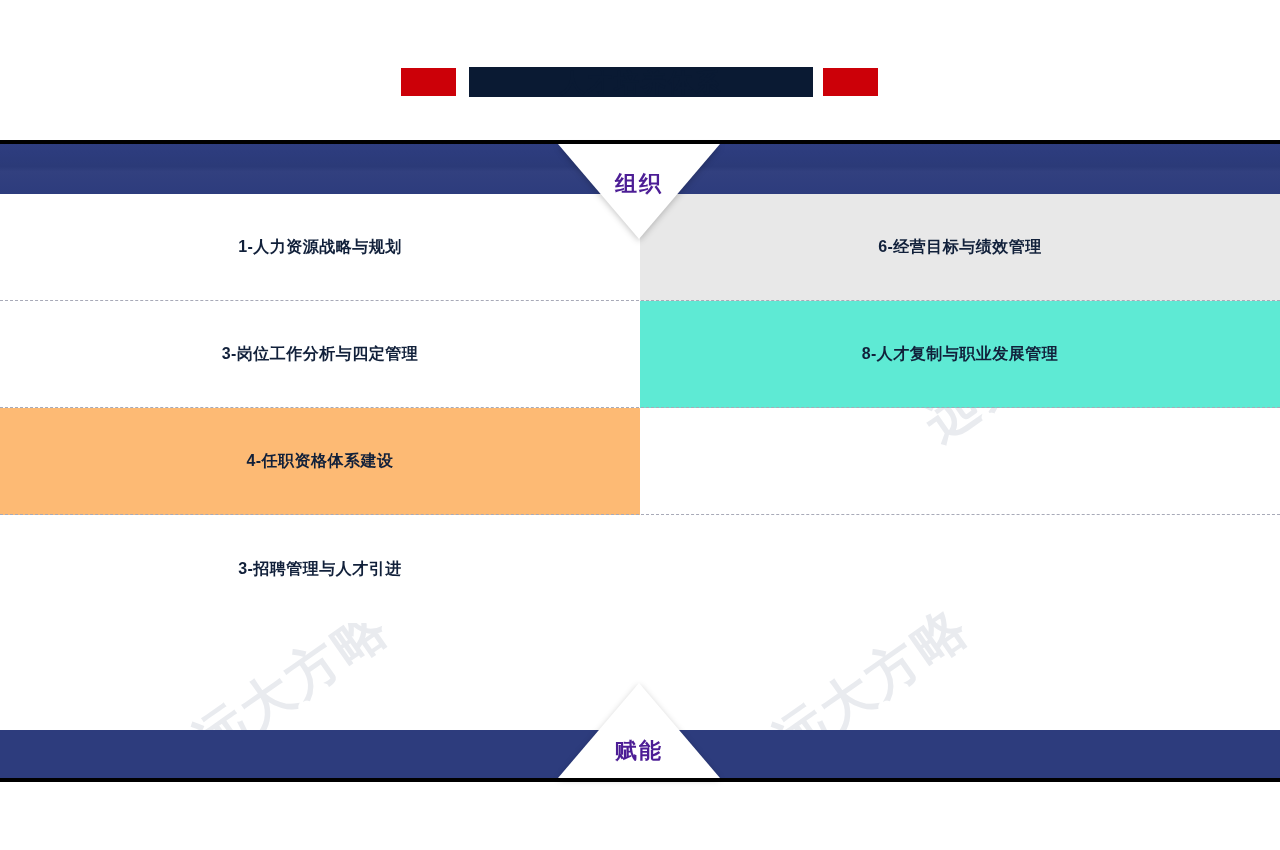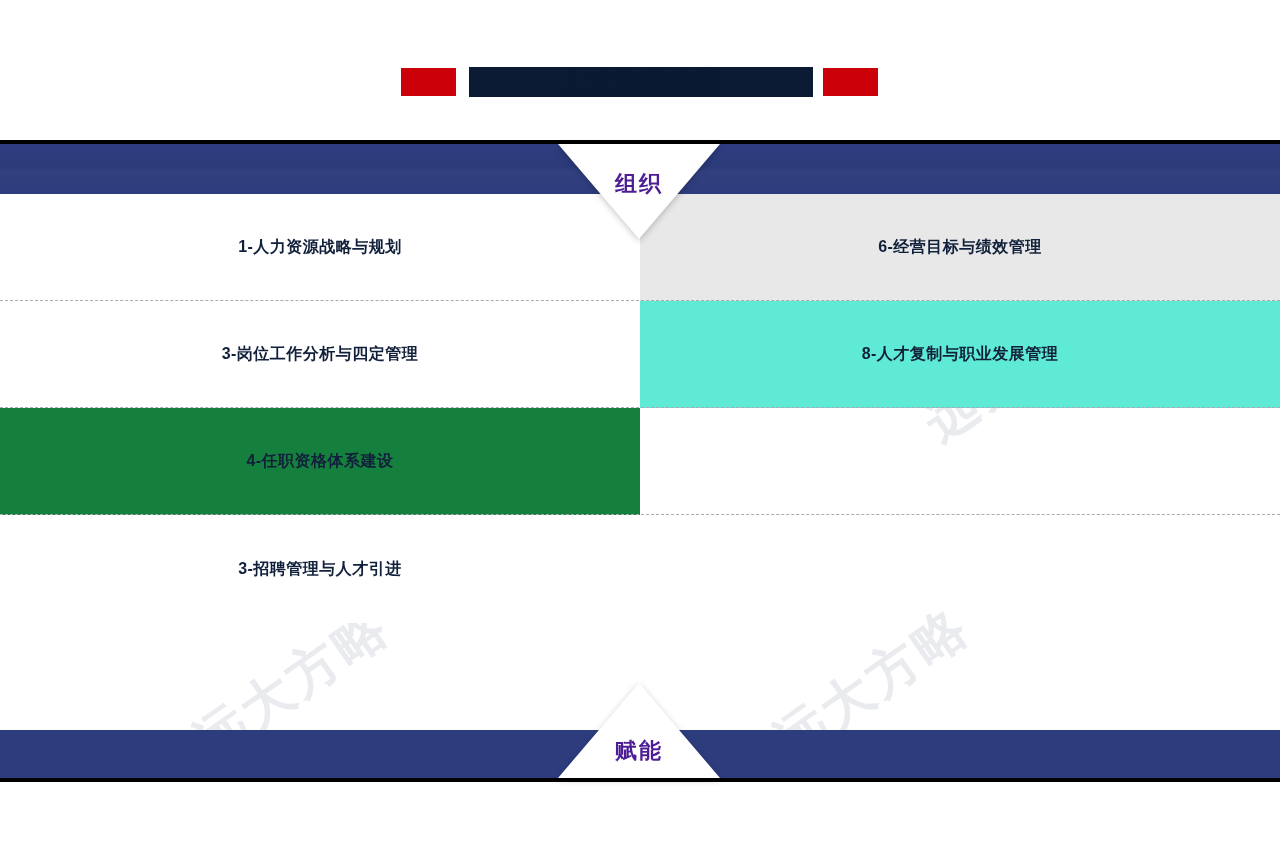--- a/index.html
+++ b/index.html
@@ -246,21 +246,21 @@
       <div class="cell left" style="background:#ffffff;">
         <span class="cell-label">3-岗位工作分析与四定管理</span>
       </div>
       <div class="cell right" style="background:#5eead4;">
         <span class="cell-label">8-人才复制与职业发展管理</span>
       </div>
       <div class="row-sep"></div>
     </div>
 
     <div class="row" style="height:107px;">
-      <div class="cell left" style="background:#15803d;">
+      <div class="cell left" style="background:#fdba74;">
         <span class="cell-label">4-任职资格体系建设</span>
       </div>
       <div class="row-sep"></div>
     </div>
 
     <div class="row" style="height:108px;">
       <div class="cell left" style="background:#ffffff;">
         <span class="cell-label">3-招聘管理与人才引进</span>
       </div>
     </div>

